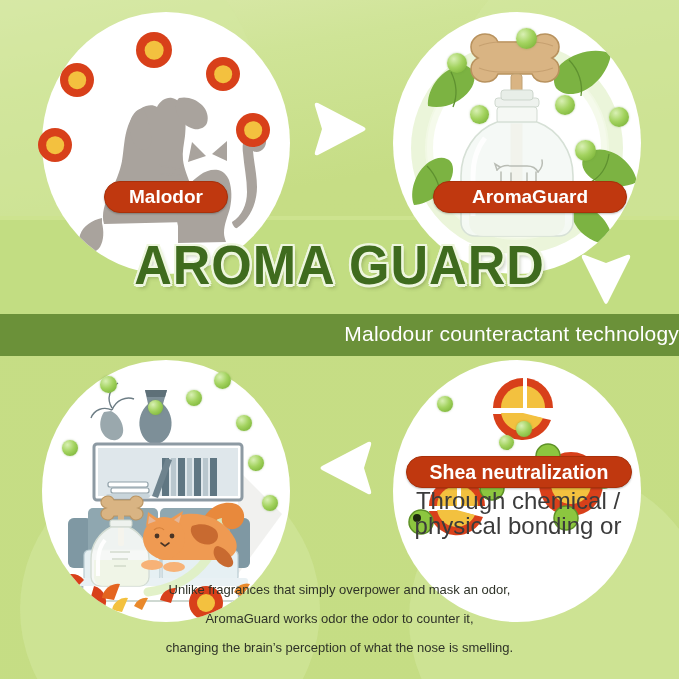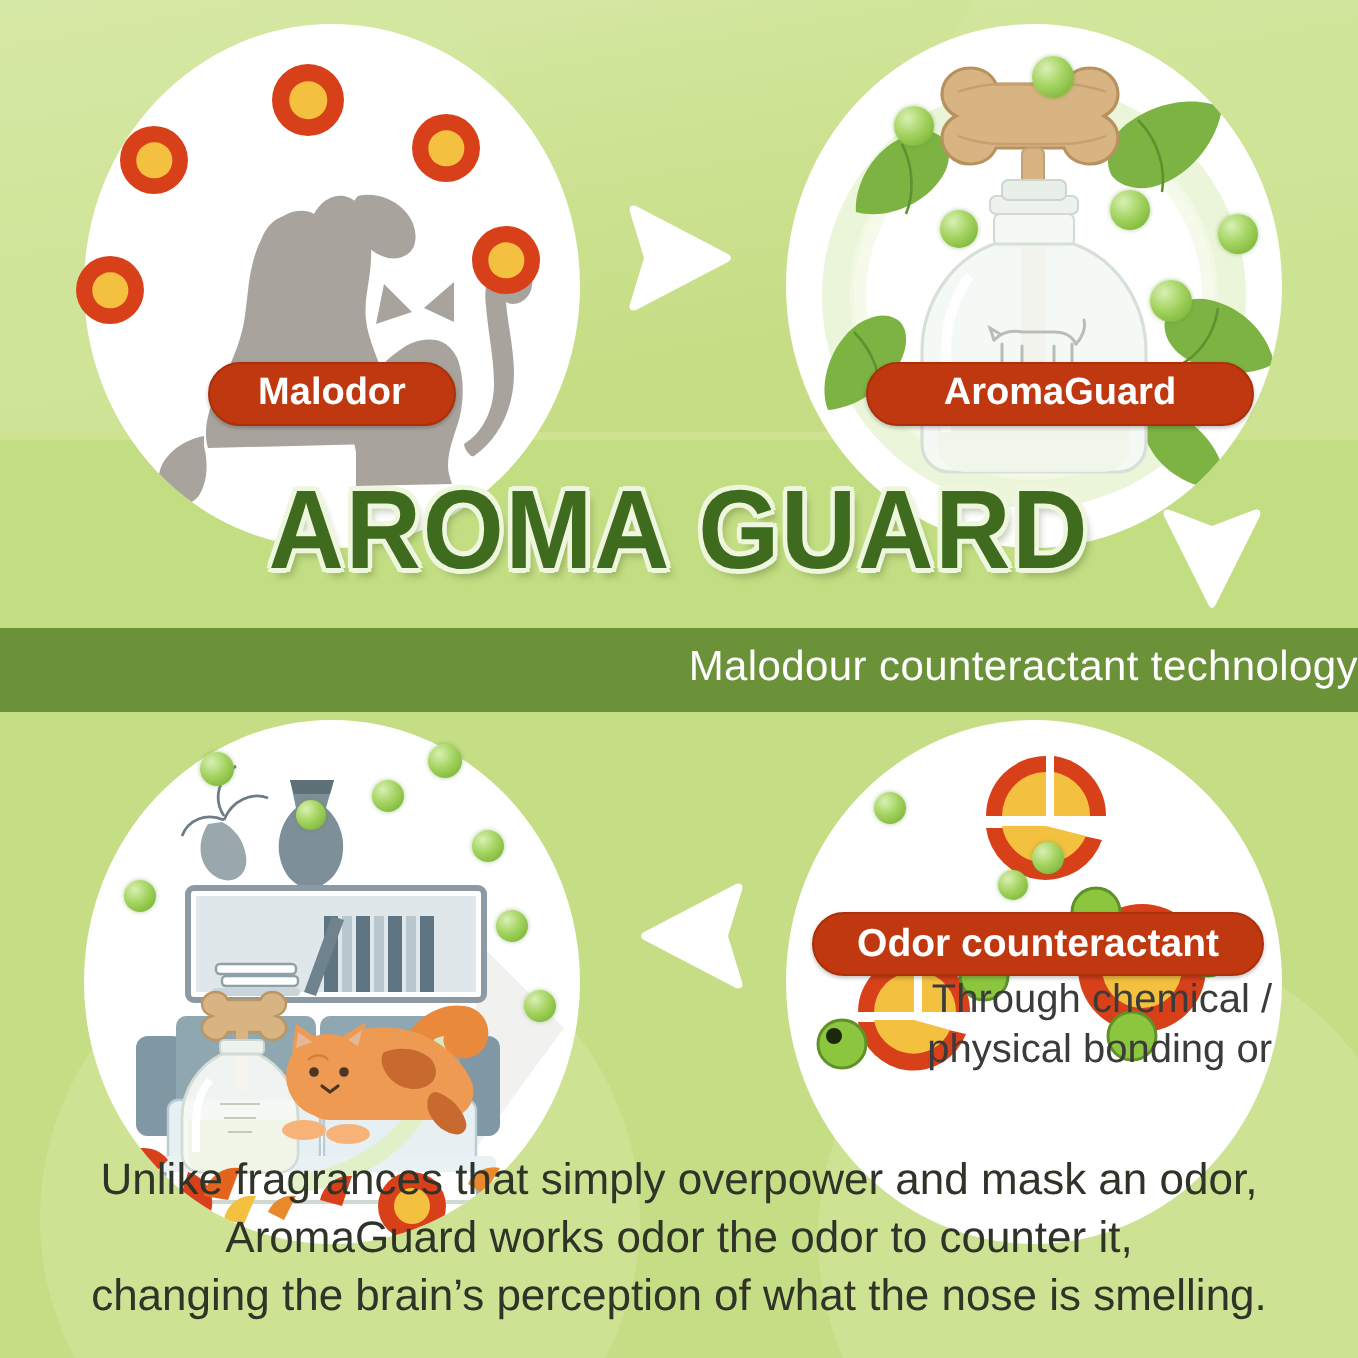--- a/index.html
+++ b/index.html
@@ -71,27 +71,27 @@
   }
   .subtitle{
     position:absolute;left:0;top:322px;width:679px;
     text-align:right;color:#ffffff;font-size:21px;
     letter-spacing:.2px;
   }
 
   
   .onCaption{
     position:absolute;left:400px;top:488px;width:236px;
-    text-align:right;color:#3b3b3b;font-size:20px;line-height:25px;
+    text-align:center;color:#3b3b3b;font-size:24px;line-height:25px;
   }
 
   
   .footText{
     position:absolute;left:24px;top:575px;width:631px;
-    text-align:center;color:#2f3328;font-size:22px;line-height:29px;
+    text-align:center;color:#2f3328;font-size:13px;line-height:29px;
   }
 
   
   .mol{position:absolute;border-radius:50%;background:#d8401a;display:block;}
   .mol::after{
     content:"";position:absolute;left:50%;top:50%;
     width:52%;height:52%;transform:translate(-50%,-50%);
     border-radius:50%;background:#f3c13f;
   }
   
@@ -386,21 +386,21 @@
         <circle cx="211" cy="116" r="12" fill="#8cc63f" stroke="#5e9127" stroke-width="1.5"></circle>
         <circle cx="173" cy="158" r="12" fill="#8cc63f" stroke="#5e9127" stroke-width="1.5"></circle>
       </g>
     </svg>
   </div>
 
   <span class="gdot" style="left:437px;top:396px;width:16px;height:16px;"></span>
   <span class="gdot" style="left:516px;top:421px;width:16px;height:16px;"></span>
   <span class="gdot" style="left:499px;top:435px;width:15px;height:15px;"></span>
 
-  <div class="pill pill-odor">Odor counteractant</div>
+  <div class="pill pill-odor">Shea neutralization</div>
 
   <div class="onCaption">
     <div>Through chemical /</div>
     <div>physical bonding or</div>
   </div>
 
   <div class="title">AROMA GUARD</div>
   <div class="arrow" style="left:578px;top:252px;">
     <svg width="56" height="56" viewBox="0 0 56 56">
       <path d="M4 6 Q3 2 7 3 L28 11 L49 3 Q53 2 52 6 L30 50 Q28 54 26 50 Z" fill="#ffffff"></path>

